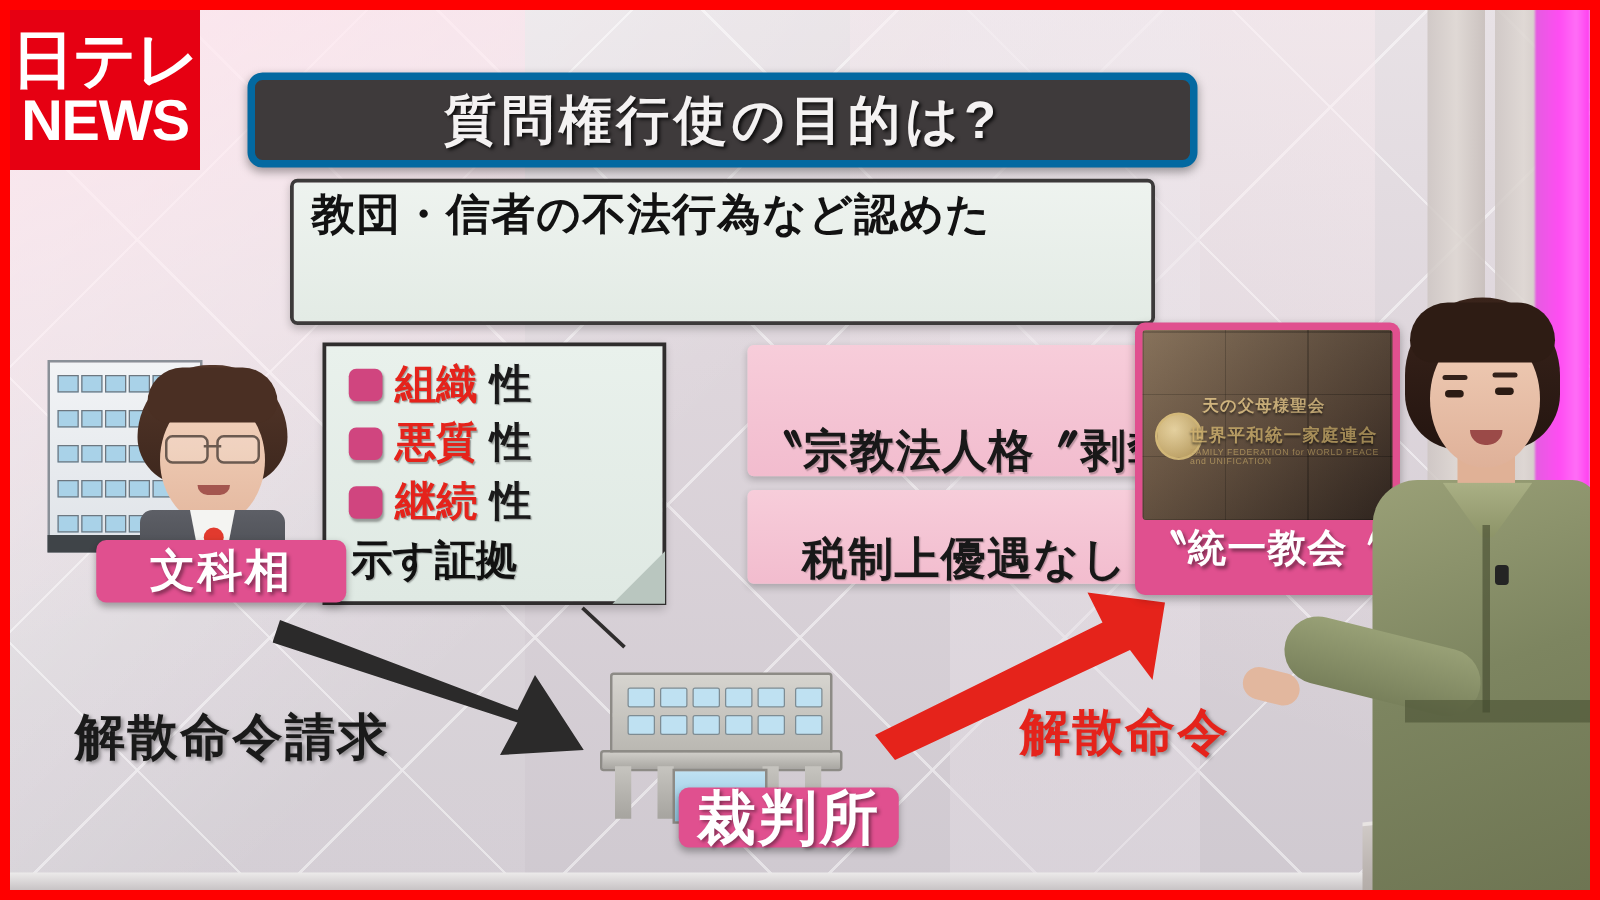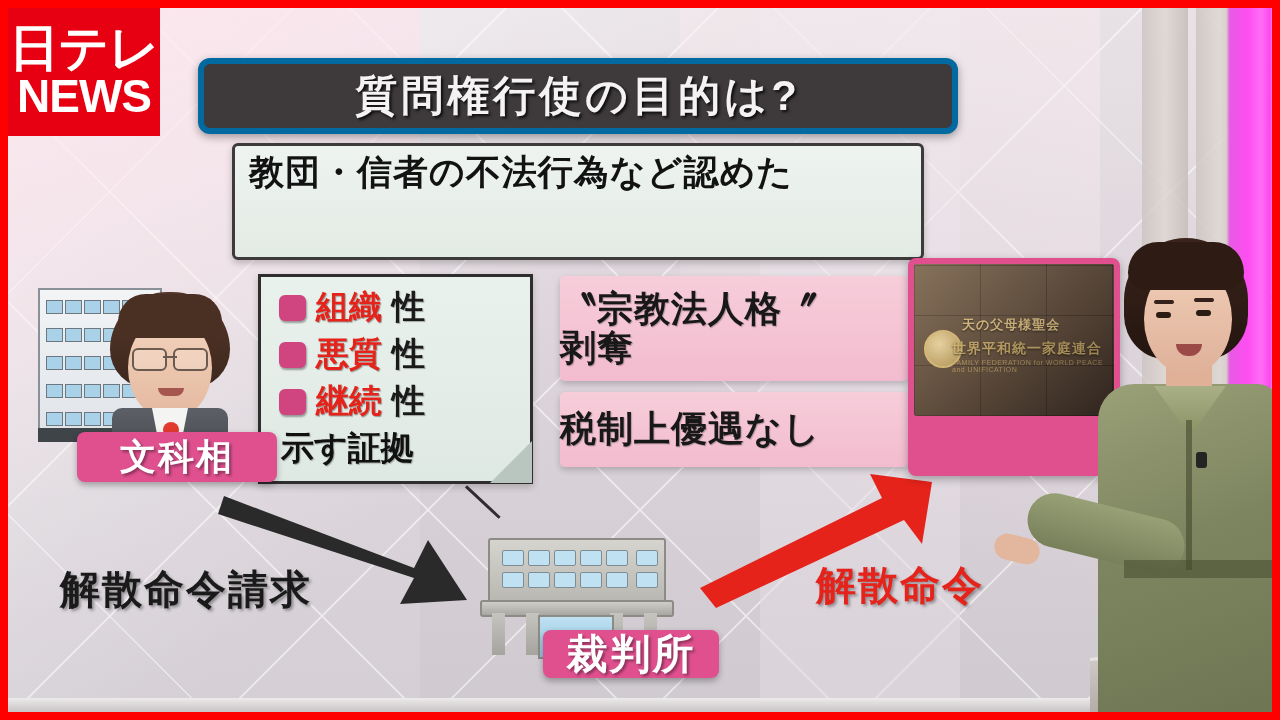--- a/index.html
+++ b/index.html
@@ -84,22 +84,22 @@
     text-shadow:1px 1px 1px rgba(0,0,0,.3);}
   .ev-foot{color:#111;font-size:33px;font-weight:bold;margin-left:2px;margin-top:1px;
     text-shadow:1px 1px 1px rgba(0,0,0,.3);}
   .curl{position:absolute;right:-2px;bottom:-2px;width:0;height:0;
     border-left:42px solid transparent;border-bottom:42px solid #b9c6bf;}
   .curl-edge{position:absolute;right:-2px;bottom:-2px;width:46px;height:46px;
     border-left:3px solid #2f2d2d;transform:rotate(-47deg);transform-origin:bottom right;}
 
   
   .pinkpanel{position:absolute;background:linear-gradient(180deg,#f7cdda,#f2bcce);
-    border-radius:5px;z-index:30;display:flex;flex-direction:column;
-    align-items:flex-start;justify-content:center;box-shadow:0 3px 6px rgba(0,0,0,.2);}
+    border-radius:5px;z-index:30;display:flex;flex-direction:row;
+    align-items:flex-end;justify-content:center;box-shadow:0 3px 6px rgba(0,0,0,.2);margin-left:38px;}
   .pp1{left:560px;top:276px;width:348px;height:105px;}
   .pp2{left:560px;top:392px;width:348px;height:75px;}
   .pp-txt{color:#181818;font-size:36px;font-weight:bold;line-height:1.08;letter-spacing:1px;
     text-shadow:1px 1px 1px rgba(0,0,0,.25);}
 
   
   .photocard{position:absolute;left:908px;top:258px;width:212px;height:218px;
     background:#e0508f;border-radius:8px;z-index:30;padding:6px 6px 0 6px;box-sizing:border-box;
     box-shadow:0 3px 8px rgba(0,0,0,.3);}
   .photo{position:relative;width:200px;height:152px;overflow:hidden;border-radius:3px;
@@ -153,21 +153,21 @@
   .court{position:absolute;left:480px;top:530px;width:190px;height:125px;z-index:30;}
   .court-top{position:absolute;left:8px;top:8px;width:174px;height:62px;
     background:linear-gradient(180deg,#d6d4cf,#b9b7b1);border:2px solid #8d8b86;border-radius:3px;}
   .court-win{position:absolute;width:20px;height:14px;background:#bfe1f2;border:1.5px solid #7e8c93;border-radius:2px;}
   .court-beam{position:absolute;left:0;top:70px;width:190px;height:13px;
     background:linear-gradient(180deg,#cfcdc8,#a9a7a2);border:2px solid #8d8b86;border-radius:3px;}
   .court-col{position:absolute;top:83px;width:13px;height:42px;background:linear-gradient(180deg,#c6c4bf,#a6a49f);}
   .court-door{position:absolute;left:58px;top:85px;width:72px;height:40px;
     background:linear-gradient(180deg,#bfe1f2,#8fc3dd);border:2px solid #8d8b86;}
   .lbl-court{left:496px;top:630px;width:176px;height:48px;}
-  .lbl-court .lbl-txt{font-size:41px;}
+  .lbl-court .lbl-txt{font-size:47px;}
 
   
   .arrow-black{position:absolute;left:218px;top:492px;width:255px;height:120px;z-index:28;}
   .arrow-red{position:absolute;left:700px;top:470px;width:240px;height:140px;z-index:28;}
   .arw-label{position:absolute;font-size:40px;font-weight:bold;letter-spacing:2px;z-index:29;
     text-shadow:2px 2px 3px rgba(0,0,0,.35);}
   .arw-black-label{left:60px;top:562px;color:#1a1a1a;}
   .arw-red-label{left:816px;top:558px;color:#e5231b;}
 
   
@@ -256,20 +256,21 @@
 
   <div class="photocard">
     <div class="photo">
       <div class="photo-tile"></div>
       <div class="photo-emblem"></div>
       <div class="photo-sign1">天の父母様聖会</div>
       <div class="photo-sign2">世界平和統一家庭連合</div>
       <div class="photo-sign3">FAMILY FEDERATION for WORLD PEACE and UNIFICATION</div>
       <div class="photo-sheen"></div>
     </div>
+    <div class="photo-cap">〝統一教会〞</div>
   </div>
 
   <div class="minister">
     <div class="bldg">
         <span class="bldg-win" style="left: 6px; top: 10px;"></span>
         <span class="bldg-win" style="left: 25px; top: 10px;"></span>
         <span class="bldg-win" style="left: 44px; top: 10px;"></span>
         <span class="bldg-win" style="left: 63px; top: 10px;"></span>
         <span class="bldg-win" style="left: 82px; top: 10px;"></span>
         <span class="bldg-win" style="left: 101px; top: 10px;"></span>

